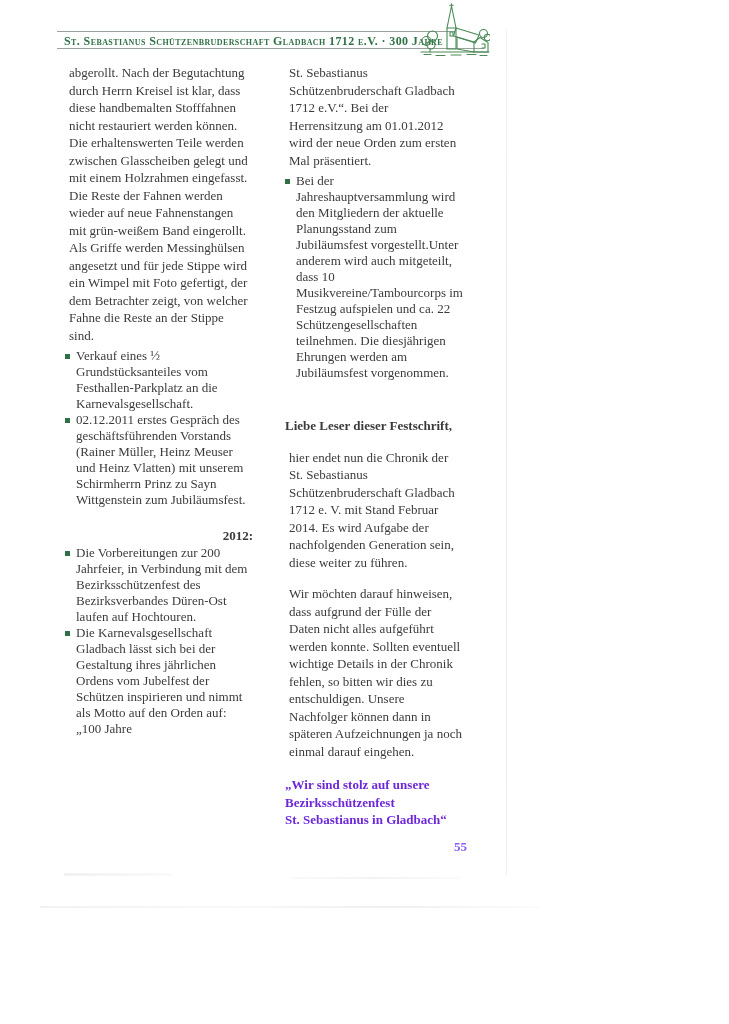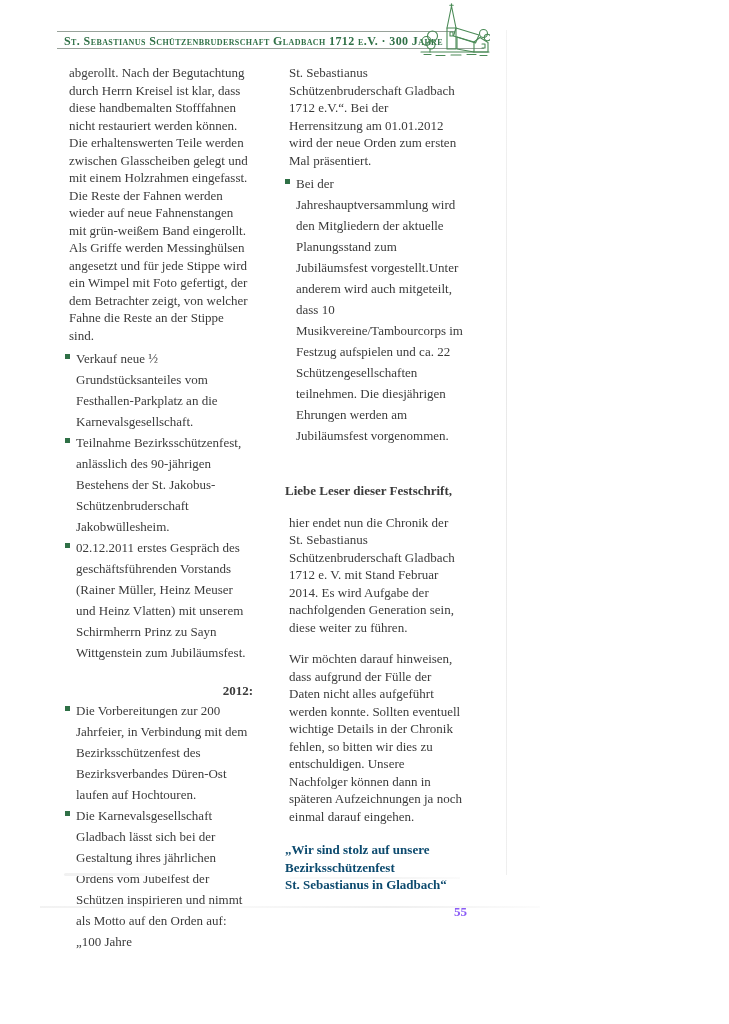--- a/index.html
+++ b/index.html
@@ -17,26 +17,26 @@
   }
   .church { position:absolute; left:420px; top:3px; width:70px; height:56px; }
   .church path, .church circle, .church line, .church polyline {
     fill:none; stroke:#4a8a56; stroke-width:1.1; stroke-linecap:round; stroke-linejoin:round;
   }
   .col { position:absolute; top:60px; }
   .col-left  { left:65px;  width:188px; }
   .col-right { left:285px; width:182px; }
   .body { margin:4px; font-size:13px; line-height:17.5px; hyphens:auto; }
   .bullets { list-style:none; margin:0; padding:0; }
-  .bullets li { position:relative; padding-left:11px; font-size:13px; line-height:21px; hyphens:auto; }
+  .bullets li { position:relative; padding-left:11px; font-size:13px; line-height:16px; hyphens:auto; }
   .sq { position:absolute; left:0; top:6px; width:5px; height:5px; background:#2f7046; }
   .year { font-weight:bold; margin-top:19px; font-size:13px; line-height:17.5px;text-align:right; }
   .subhead { font-weight:bold; margin-top:36px; font-size:13px; line-height:17.5px; }
   .spaced { margin-top:14px; }
-  .quote { margin-top:16px; font-weight:bold; color:#0c4a6e; font-size:13px; line-height:17.5px; }
+  .quote { margin-top:16px; font-weight:bold; color:#6d28d9; font-size:13px; line-height:17.5px; }
   .pagenum { margin-top:10px; text-align:right; font-weight:bold; color:#8b5cf6; font-size:13px; }
   .artifact { position:absolute; pointer-events:none; }
   .edge-line { left:506px; top:30px; width:1px; height:845px;
     background:linear-gradient(#f3f3f3,#e9e9e9 40%,#efefef); }
   .smudge-a { left:64px; top:873px; width:108px; height:3px; border-radius:2px;
     background:linear-gradient(90deg,#f1f1f1,#fafafa); }
   .smudge-b { left:290px; top:877px; width:170px; height:2px;
     background:linear-gradient(90deg,#fafafa,#f3f3f3,#fbfbfb); }
   .smudge-c { left:40px; top:906px; width:500px; height:2px; opacity:.85;
     background:linear-gradient(90deg,#f0f0f0,#f7f7f7 40%,#ededed 70%,#fbfbfb); }
@@ -68,25 +68,24 @@
     <circle cx="67.5" cy="34.5" r="3.2"></circle>
     <path d="M1 49 H69"></path>
     <path d="M4 51.5 h7 M16 52.5 h9 M31 52 h10 M47 51.5 h9 M60 52.5 h7"></path>
   </svg>
 
   <div class="col col-left">
     <p class="body">abgerollt. Nach der Begutachtung durch Herrn Kreisel ist klar, dass diese handbemalten Stofffahnen nicht restauriert werden können. Die erhaltenswerten Teile werden zwischen Glasscheiben gelegt und mit einem Holzrahmen eingefasst. Die Reste der Fahnen werden wieder auf neue Fahnenstangen mit grün-weißem Band eingerollt. Als Griffe werden Messinghülsen angesetzt und für jede Stippe wird ein Wimpel mit Foto gefertigt, der dem Betrachter zeigt, von welcher Fahne die Reste an der Stippe sind.</p>
     <ul class="bullets">
       <li>
         <span class="sq"></span>
-        <span>Verkauf neue ½ Grundstücksanteiles vom Festhallen-Parkplatz an die Karnevalsgesellschaft.</span>
+        <span>Verkauf eines ½ Grundstücksanteiles vom Festhallen-Parkplatz an die Karnevalsgesellschaft.</span>
       </li>
       <li>
         <span class="sq"></span>
-        <span>Teilnahme Bezirksschützenfest, anlässlich des 90-jährigen Bestehens der St. Jakobus-Schützenbruderschaft Jakobwüllesheim.</span>
       </li>
       <li>
         <span class="sq"></span>
         <span>02.12.2011 erstes Gespräch des geschäftsführenden Vorstands (Rainer Müller, Heinz Meuser und Heinz Vlatten) mit unserem Schirmherrn Prinz zu Sayn Wittgenstein zum Jubiläumsfest.</span>
       </li>
     </ul>
     <div class="year">2012:</div>
     <ul class="bullets">
       <li>
         <span class="sq"></span>

